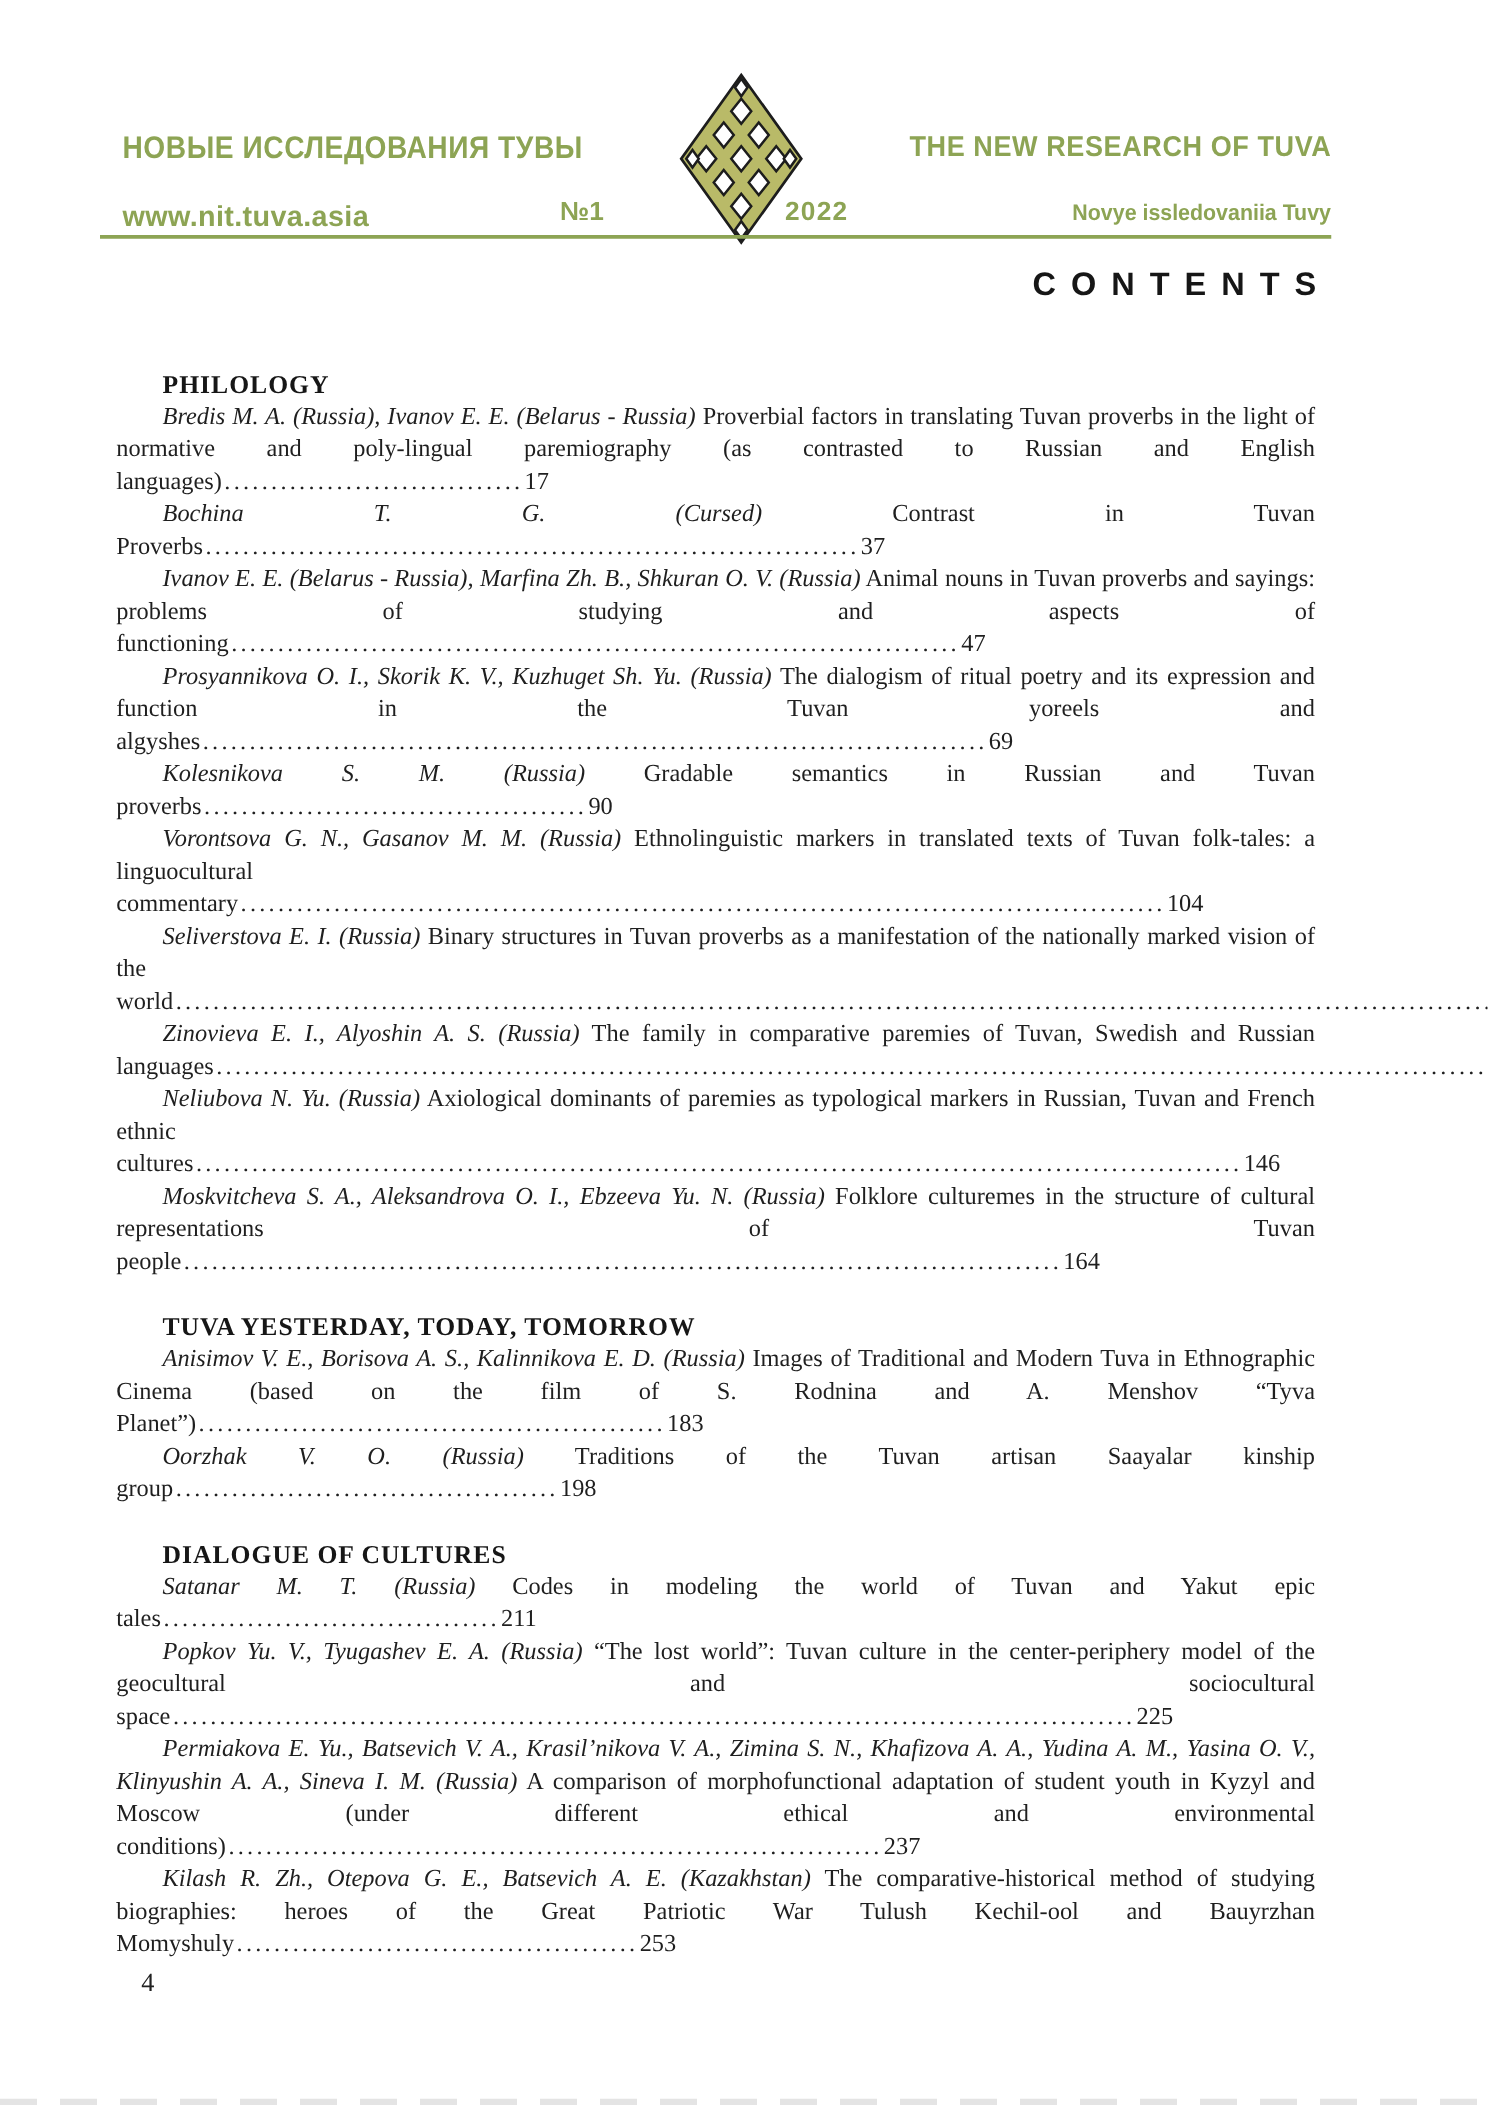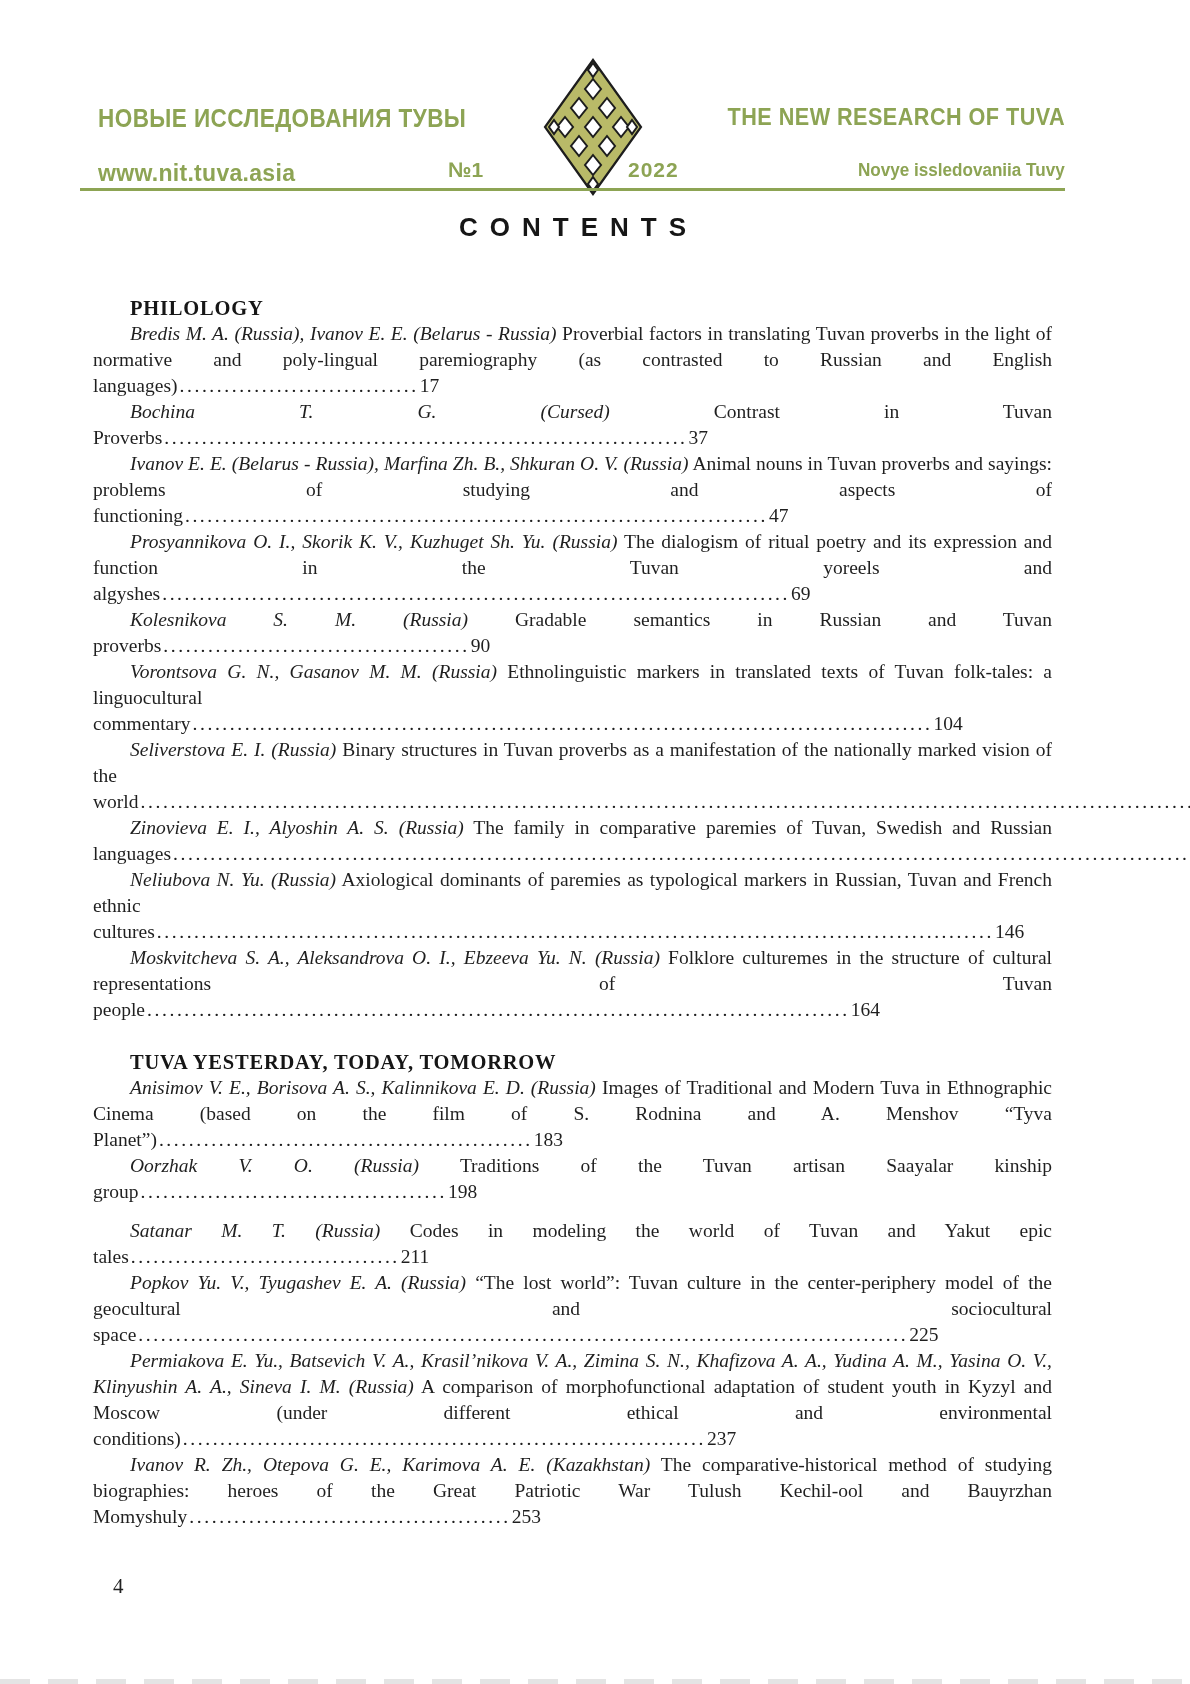--- a/index.html
+++ b/index.html
@@ -50,21 +50,21 @@
     transform:scaleX(.95);transform-origin:right center;
   }
   .hdr-rule{
     position:absolute;left:80px;top:188px;width:985px;height:3px;
     background:var(--green);
   }
   .band{fill:var(--knot-fill);stroke:var(--knot-stroke);stroke-width:2.2;}
   .hole{fill:#ffffff;stroke:var(--knot-stroke);stroke-width:2;}
   
   .contents-title{
-    position:absolute;left:80px;top:212px;width:985px;text-align:center;
+    position:absolute;left:80px;top:212px;width:985px;text-align:right;
     font-family:"Liberation Sans", sans-serif;font-weight:700;font-size:26px;
     letter-spacing:12px;text-indent:12px;color:#161616;
   }
   
   #toc{
     position:absolute;left:80px;top:282px;width:985px;
     font-size:19.5px;line-height:26px;
   }
   .toc-section{margin:13px;}
   .sec-heading{
@@ -150,27 +150,28 @@
   <section class="toc-section">
     <h2 class="sec-heading">TUVA YESTERDAY, TODAY, TOMORROW</h2>
     <div class="entries">
   <p class="toc-entry"><i class="authors">Anisimov V. E., Borisova A. S., Kalinnikova E. D. (Russia)</i><span class="etitle"> Images of Traditional and Modern Tuva in Ethnographic Cinema (based on the film of S. Rodnina and A. Menshov “Tyva Planet”)</span><span class="dots">..................................................</span><span class="pg">183</span></p>
 
   <p class="toc-entry"><i class="authors">Oorzhak V. O. (Russia)</i><span class="etitle"> Traditions of the Tuvan artisan Saayalar kinship group</span><span class="dots">.........................................</span><span class="pg">198</span></p>
 </div>
   </section>
 
   <section class="toc-section">
+    <h2 class="sec-heading">DIALOGUE OF CULTURES</h2>
     <div class="entries">
   <p class="toc-entry"><i class="authors">Satanar M. T. (Russia)</i><span class="etitle"> Codes in modeling the world of Tuvan and Yakut epic tales</span><span class="dots">....................................</span><span class="pg">211</span></p>
 
   <p class="toc-entry"><i class="authors">Popkov Yu. V., Tyugashev E. A. (Russia)</i><span class="etitle"> “The lost world”: Tuvan culture in the center-periphery model of the geocultural and sociocultural space</span><span class="dots">.......................................................................................................</span><span class="pg">225</span></p>
 
   <p class="toc-entry"><i class="authors">Permiakova E. Yu., Batsevich V. A., Krasil’nikova V. A., Zimina S. N., Khafizova A. A., Yudina A. M., Yasina O. V., Klinyushin A. A., Sineva I. M. (Russia)</i><span class="etitle"> A comparison of morphofunctional adaptation of student youth in Kyzyl and Moscow (under different ethical and environmental conditions)</span><span class="dots">......................................................................</span><span class="pg">237</span></p>
 
-  <p class="toc-entry"><i class="authors">Ivanov R. Zh., Otepova G. E., Karimova A. E. (Kazakhstan)</i><span class="etitle"> The comparative-historical method of studying biographies: heroes of the Great Patriotic War Tulush Kechil-ool and Bauyrzhan Momyshuly</span><span class="dots">...........................................</span><span class="pg">253</span></p>
+  <p class="toc-entry"><i class="authors">Kilash R. Zh., Otepova G. E., Batsevich A. E. (Kazakhstan)</i><span class="etitle"> The comparative-historical method of studying biographies: heroes of the Great Patriotic War Tulush Kechil-ool and Bauyrzhan Momyshuly</span><span class="dots">...........................................</span><span class="pg">253</span></p>
 
 </div>
   </section>
 </div>
 
 <div class="page-number">4</div>
 <div class="scan-edge"></div>
 
 </body></html>

